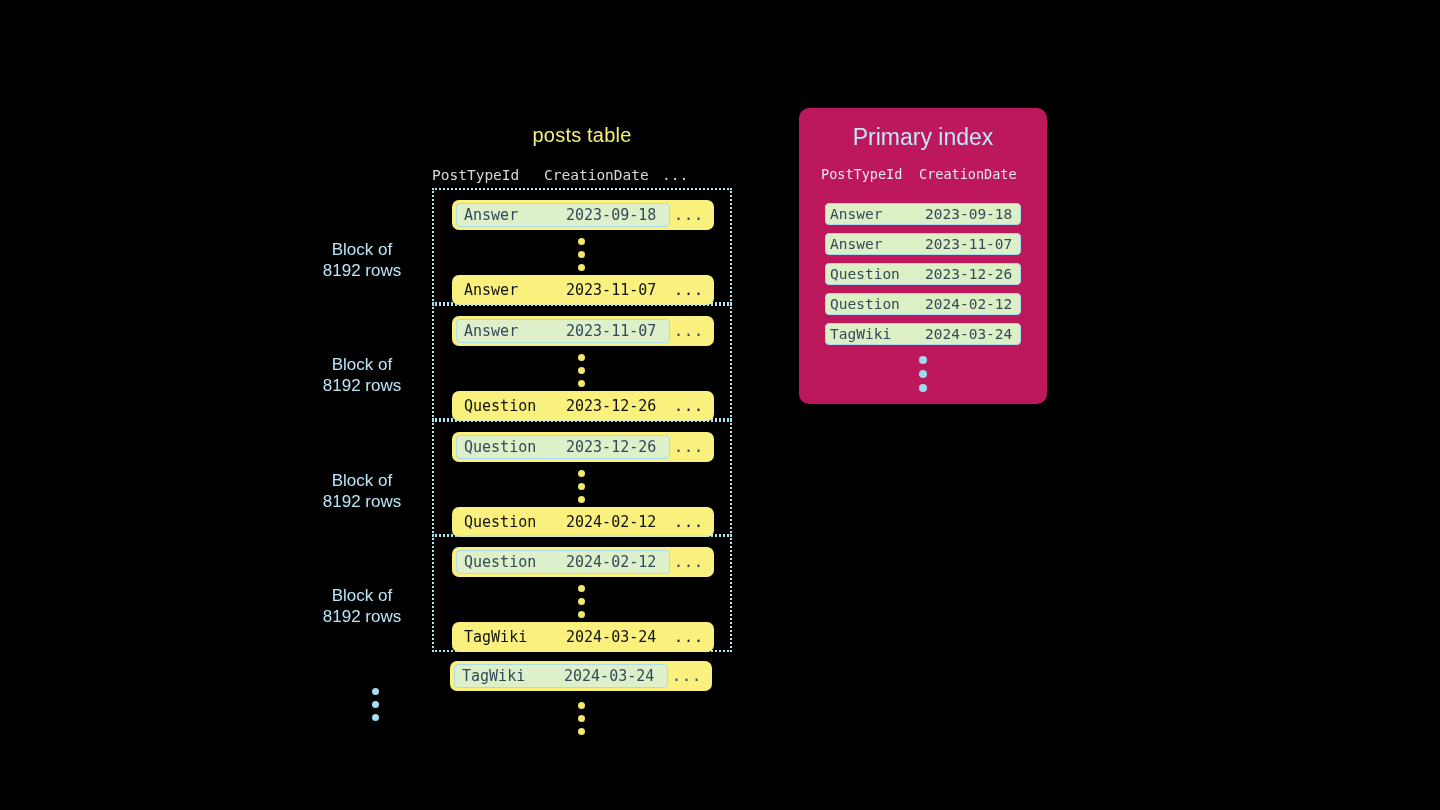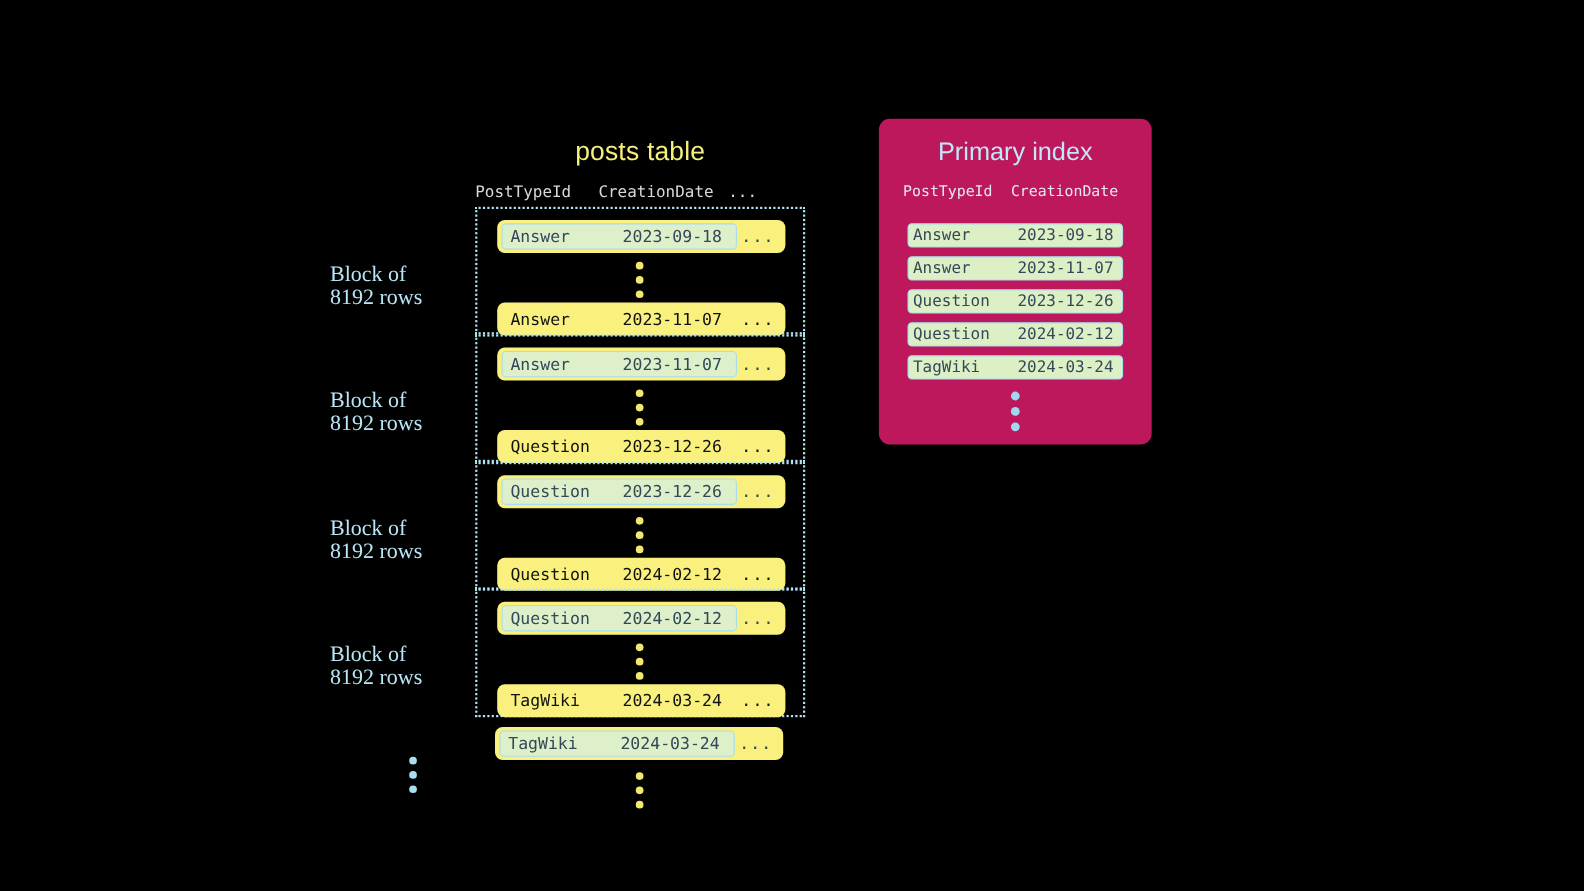--- a/index.html
+++ b/index.html
@@ -24,21 +24,21 @@
     width: 470px;
     height: 640px;
   }
 
   .table-title {
     position: absolute;
     left: 132px;
     top: 14px;
     width: 300px;
     text-align: center;
-    font-size: 24px;
+    font-size: 20px;
     color: #f5f07a;
     letter-spacing: 0.2px;
   }
 
   .col-headers {
     position: absolute;
     left: 132px;
     top: 57px;
     width: 300px;
     font-family: "DejaVu Sans Mono", "Liberation Mono", monospace;
@@ -56,24 +56,24 @@
     position: absolute;
     left: 132px;
     width: 300px;
     border: 2px dotted #aee3f2;
     box-sizing: border-box;
   }
   .block-label {
     position: absolute;
     left: 0px;
     width: 124px;
-    font-size: 20px;
+    text-align: center;
+    font-size: 17px;
     line-height: 21px;
     color: #b9e6f7;
-    font-family: Liberation Serif, serif;
   }
 
   
   .row-pill {
     position: absolute;
     left: 18px;
     width: 262px;
     height: 30px;
     background: #f9f07e;
     border-radius: 7px;

